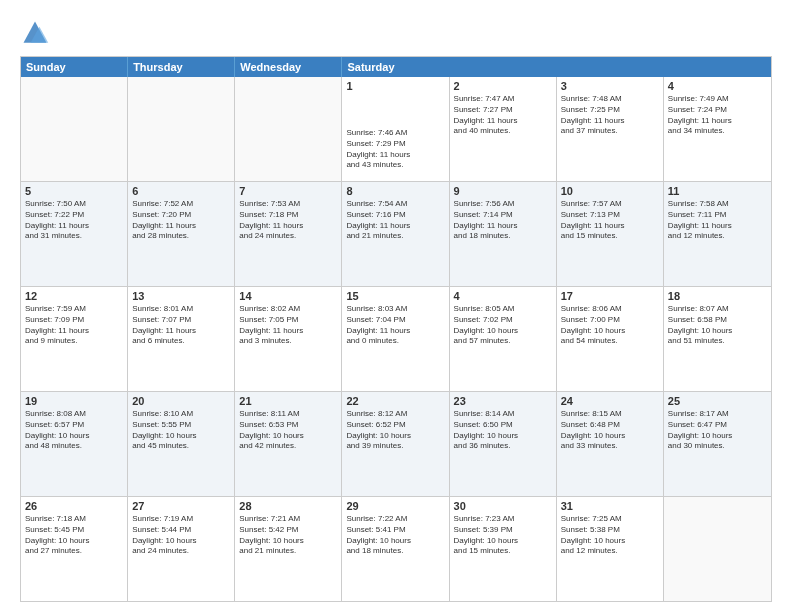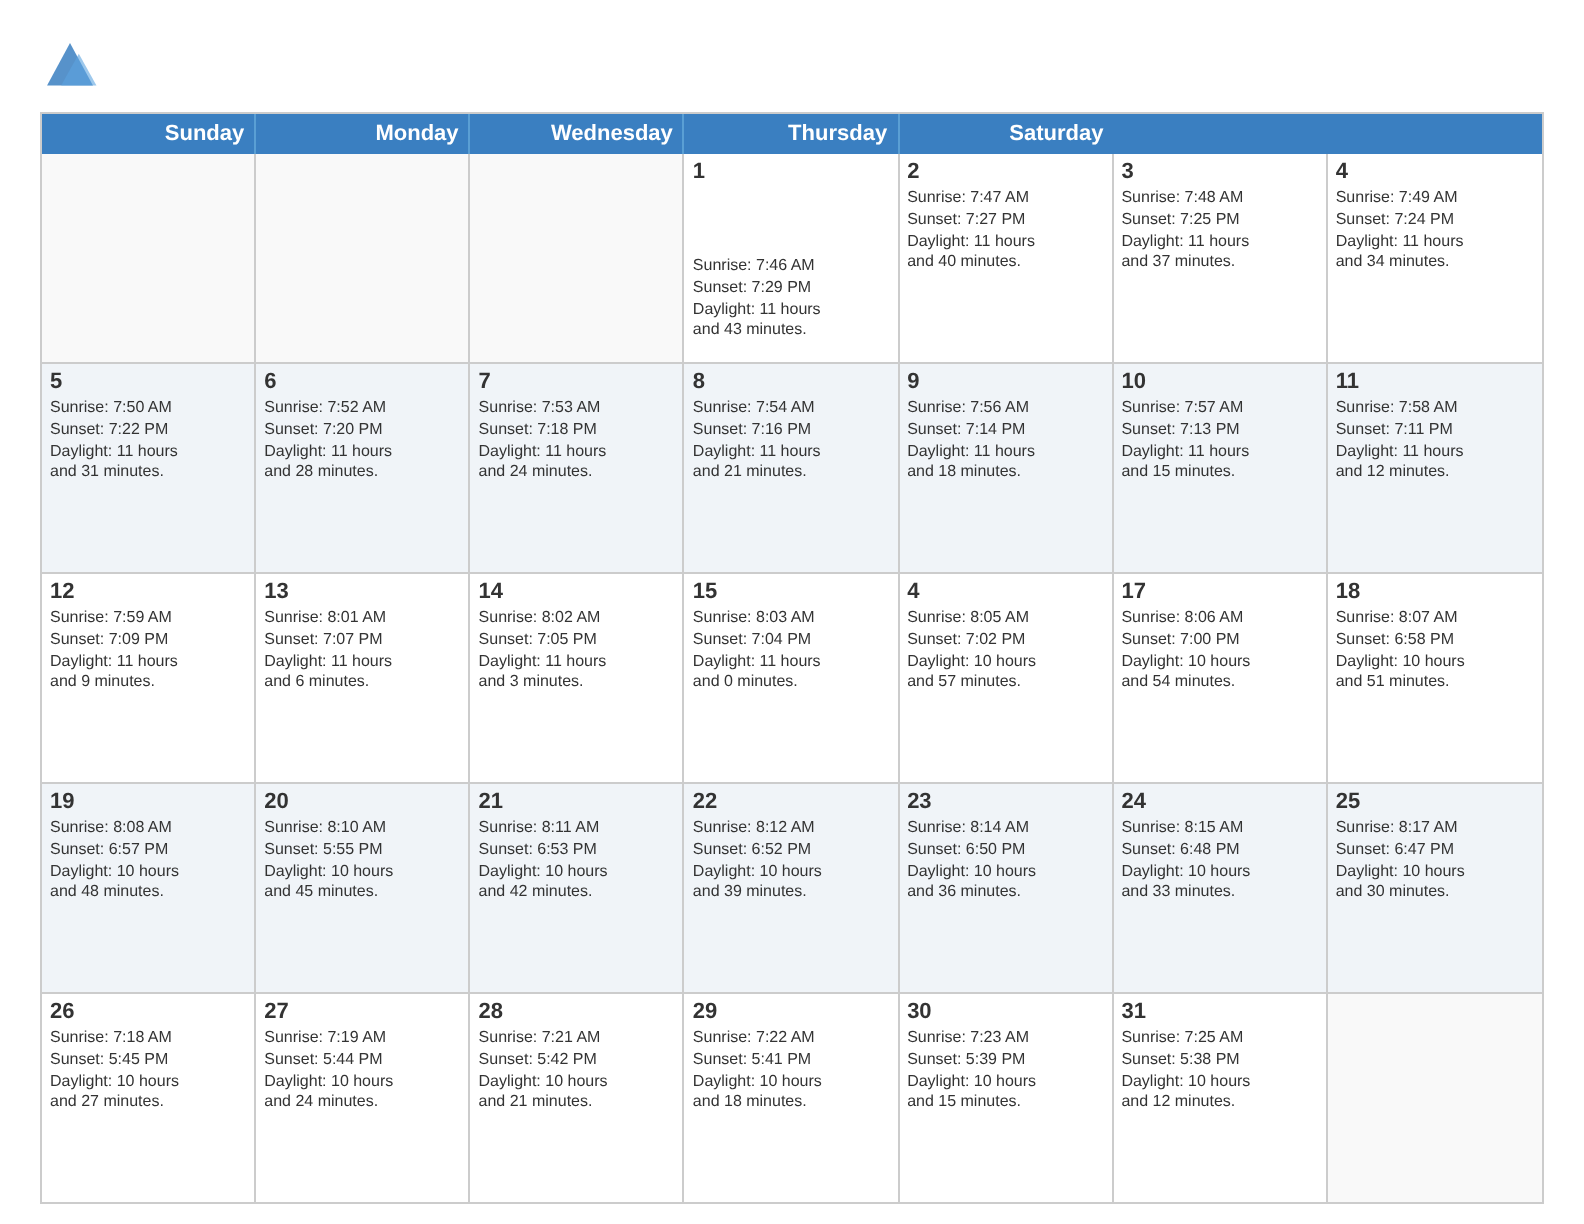--- a/index.html
+++ b/index.html
@@ -69,21 +69,21 @@
     .cal-header {
       display: grid;
       grid-template-columns: repeat(7, 1fr);
       background: #3a7fc1;
     }
     .cal-header-cell {
       color: #fff;
       font-size: 11px;
       font-weight: bold;
       padding: 4px 5px;
-      text-align: right;
+      text-align: left;
       border-right: 1px solid #5a9fd4;
     }
     .cal-header-cell:last-child { border-right: none; }
     .cal-body {
       flex: 1;
       display: flex;
       flex-direction: column;
     }
     .cal-row {
       display: grid;
@@ -132,23 +132,22 @@
     </div>
     <div class="title-block">
       <div class="month-title"></div>
       <div class="location"></div>
     </div>
   </div>
 
   <div class="calendar">
     <div class="cal-header">
     <div class="cal-header-cell">Sunday</div>
-        <div class="cal-header-cell">Monday</div>
+        <div class="cal-header-cell">Thursday</div>
         <div class="cal-header-cell">Wednesday</div>
-        <div class="cal-header-cell">Thursday</div>
         <div class="cal-header-cell">Saturday</div>
       </div>
     <div class="cal-body">
     <div class="cal-row">
           <div class="cal-cell empty"></div>
           <div class="cal-cell empty"></div>
           <div class="cal-cell empty"></div>
           <div class="cal-cell">
             <div class="day-num">1</div>
             <div class="cell-text" style="white-space: pre-line; margin-top: 36px;">Sunrise: 7:46 AM

